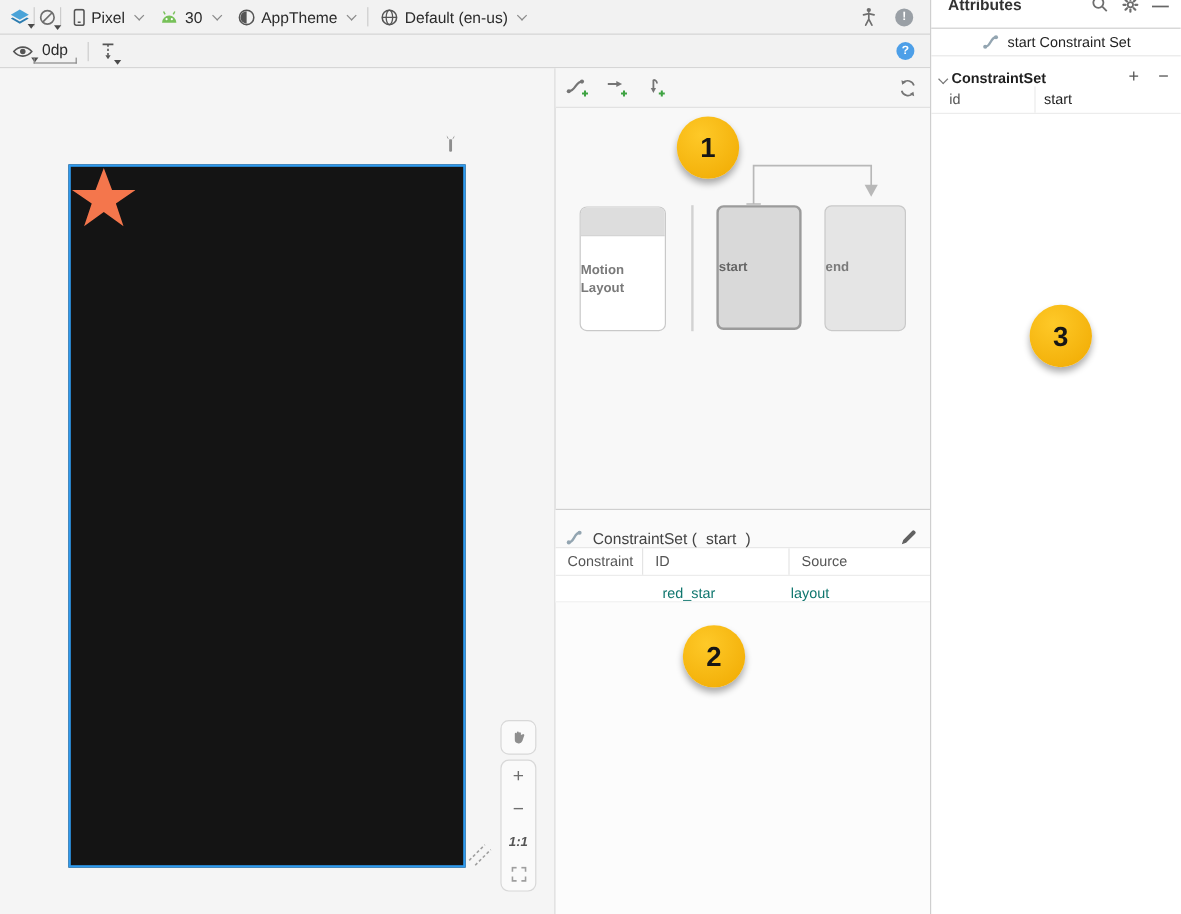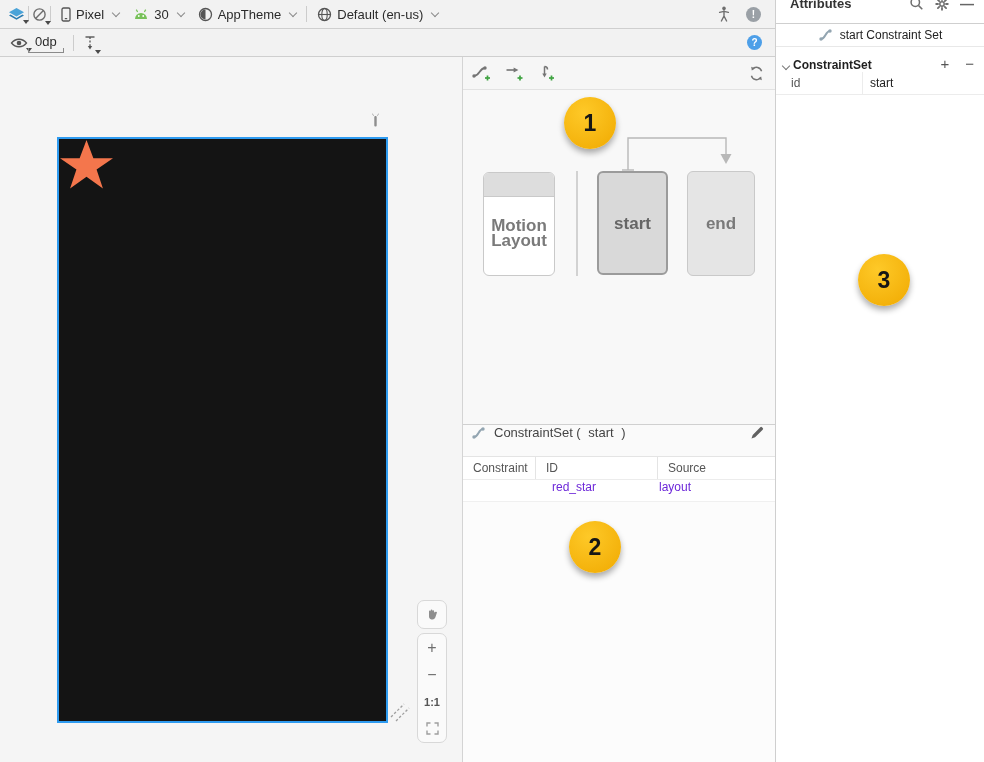--- a/index.html
+++ b/index.html
@@ -37,54 +37,54 @@
   .phone { position:absolute; left:57px; top:80px; width:331px; height:586px;
            background:#141414; border:2px solid #2e9bf0; }
   .star { position:absolute; left:1px; top:1px; width:53px; height:51px; background:#f4764c;
           clip-path:polygon(50% 0%, 63% 36%, 100% 36%, 69% 58%, 81% 95%, 50% 72%, 19% 95%, 31% 58%, 0% 36%, 37% 36%); }
   .pan-btn { position:absolute; left:417px; top:543px; width:30px; height:29px; background:#fafafa;
              border:1px solid #d8d8d8; border-radius:7px; display:flex; align-items:center; justify-content:center; }
   .zoom-group { position:absolute; left:417px; top:576px; width:30px; height:110px; background:#fafafa;
                 border:1px solid #d8d8d8; border-radius:7px; display:flex; flex-direction:column; align-items:center; }
   .zoom-group > div { height:27px; display:flex; align-items:center; justify-content:center; width:100%;
                       color:#6e6e6e; font-size:16px; }
-  .zoom-ratio { font-size:11px !important; font-weight:bold; color:#555 !important; }
+  .zoom-ratio { font-size:11px !important; font-weight:bold; color:#555 !important;font-style:italic; }
   #resize-handle { position:absolute; left:389px; top:643px; }
 
   
   #motion-col { position:absolute; left:462px; top:57px; width:313px; height:705px;
                 border-left:1px solid #d4d4d4; background:#f8f8f8; }
   .m-toolbar { position:absolute; top:0; left:0; right:0; height:33px; border-bottom:1px solid #e2e2e2;
                background:#f6f6f6; display:flex; align-items:center; padding:0 8px; gap:13px; }
   .m-toolbar .right { margin-left:auto; padding-right:2px; }
   .m-body { position:absolute; top:34px; left:0; right:0; height:333px; }
-  .card { position:absolute; border-radius:6px; display:flex; align-items:center; justify-content:center;
-          font-weight:bold; color:#7a7a7a; font-size:17px; text-align:center; line-height:15px; }
+  .card { position:absolute; border-radius:6px; display:flex; align-items:center; 
+          font-weight:bold; color:#7a7a7a; font-size:11px; text-align:center; line-height:15px; }
   #card-ml { left:20px; top:81px; width:72px; height:104px; background:#fff; border:1px solid #c9c9c9; }
   #card-ml .hdr { position:absolute; top:0; left:0; right:0; height:24px; background:#ddd;
                   border-bottom:1px solid #c9c9c9; border-radius:5px 5px 0 0; }
   #state-divider { position:absolute; left:113px; top:80px; width:2px; height:105px; background:#d2d2d2; }
   #card-start { left:134px; top:80px; width:71px; height:104px; background:#d9d9d9; border:2px solid #9b9b9b; color:#666; }
   #card-end { left:224px; top:80px; width:68px; height:105px; background:#e5e5e5; border:1px solid #c9c9c9; }
   #transition-arrow { position:absolute; left:0; top:0; }
 
   
   #constraint-panel { position:absolute; top:367px; left:0; right:0; bottom:0; background:#fcfcfc;
                       border-top:1px solid #d0d0d0; }
   .c-header { height:32px; border-bottom:1px solid #e4e4e4; background:#fafafa; display:flex;
-              align-items:flex-start; padding:0 10px 0 8px; gap:7px; color:#444; font-size:13px; }
+              align-items:flex-end; padding:0 10px 0 8px; gap:7px; color:#444; font-size:13px; }
   .c-header .right { margin-left:auto; }
   .c-state { margin:0 4px; }
   .c-cols { height:23px; display:flex; align-items:stretch; border-bottom:1px solid #ececec; background:#fff;
             font-size:12px; color:#555; }
   .c-col { display:flex; align-items:center; padding:0 10px; }
   .c-col:nth-child(1) { width:73px; border-right:1px solid #e4e4e4; }
   .c-col:nth-child(2) { width:122px; border-right:1px solid #e4e4e4; }
-  .c-row { height:22px; display:flex; align-items:flex-start; border-bottom:1px solid #f0f0f0; background:#fff;
-           font-size:12px; color:#6d28d9; }
+  .c-row { height:22px; display:flex; align-items:flex-end; border-bottom:1px solid #f0f0f0; background:#fff;
+           font-size:12px; color:#0f766e; }
   .c-cell { display:flex; align-items:center; }
   .c-cell:nth-child(1) { width:73px; }
   .c-cell:nth-child(2) { width:122px; padding-left:16px; }
   .c-cell:nth-child(3) { padding-left:1px; }
 
   
   #attrs { position:absolute; left:775px; top:0; width:209px; height:762px; background:#fff;
            border-left:1px solid #cfcfcf; }
   .a-header { height:24px; border-bottom:1px solid #cfcfcf; display:flex; align-items:center;
               padding:0 10px 16px 14px; color:#333;font-weight:bold; }

